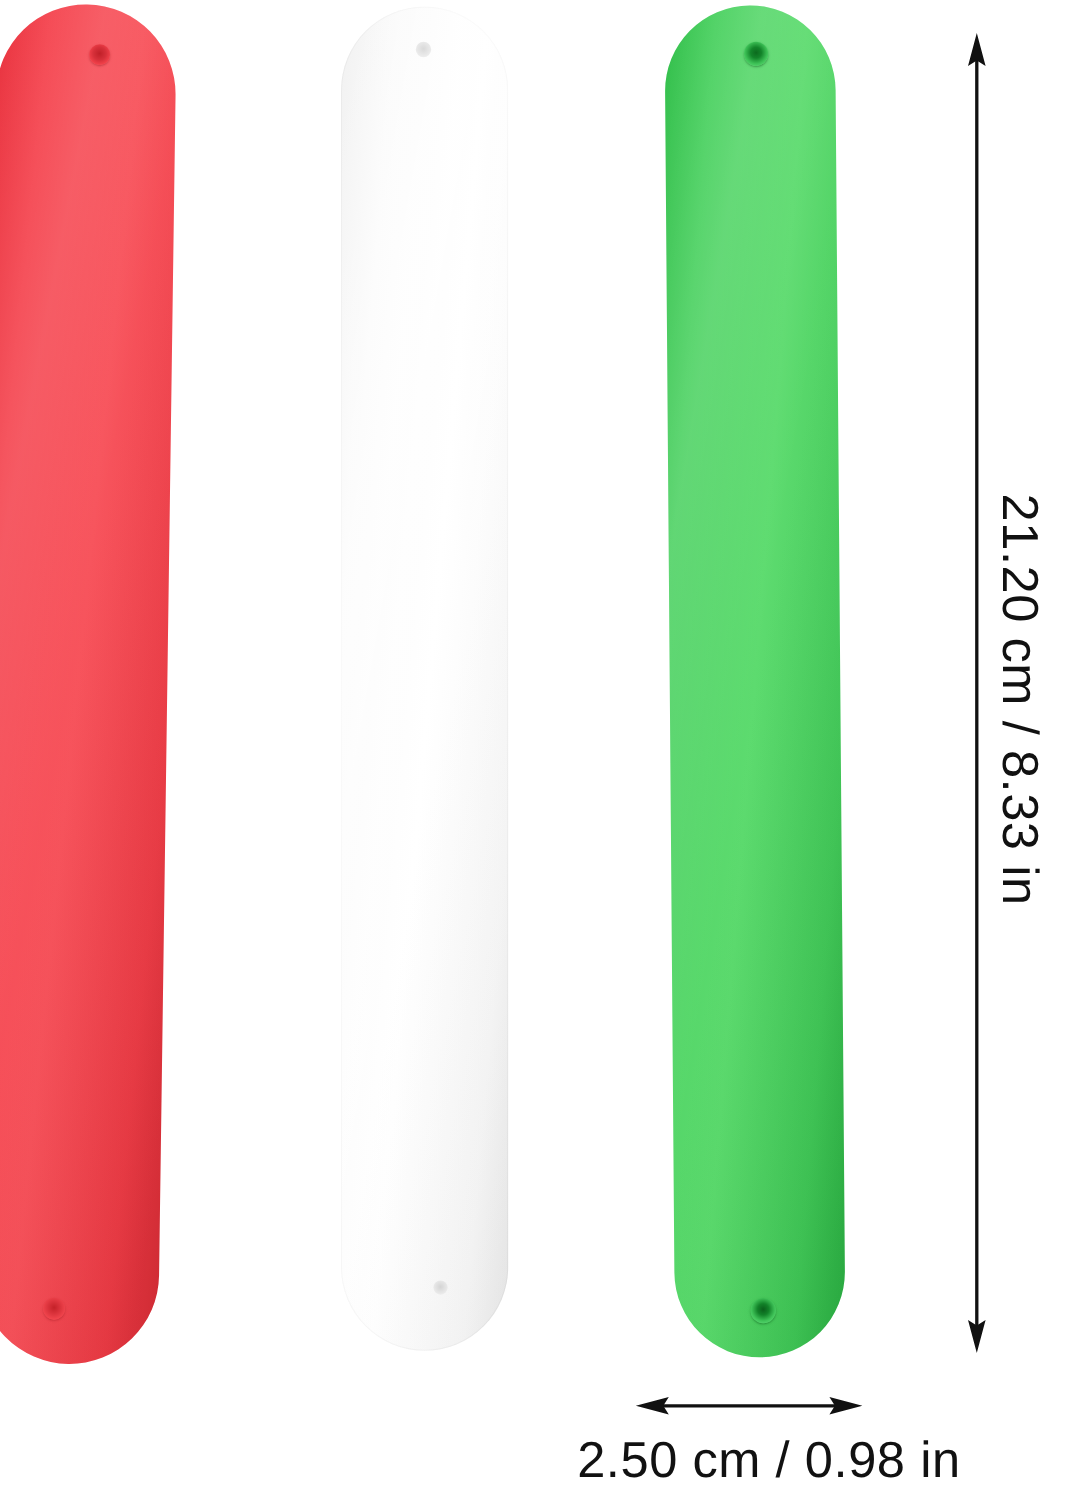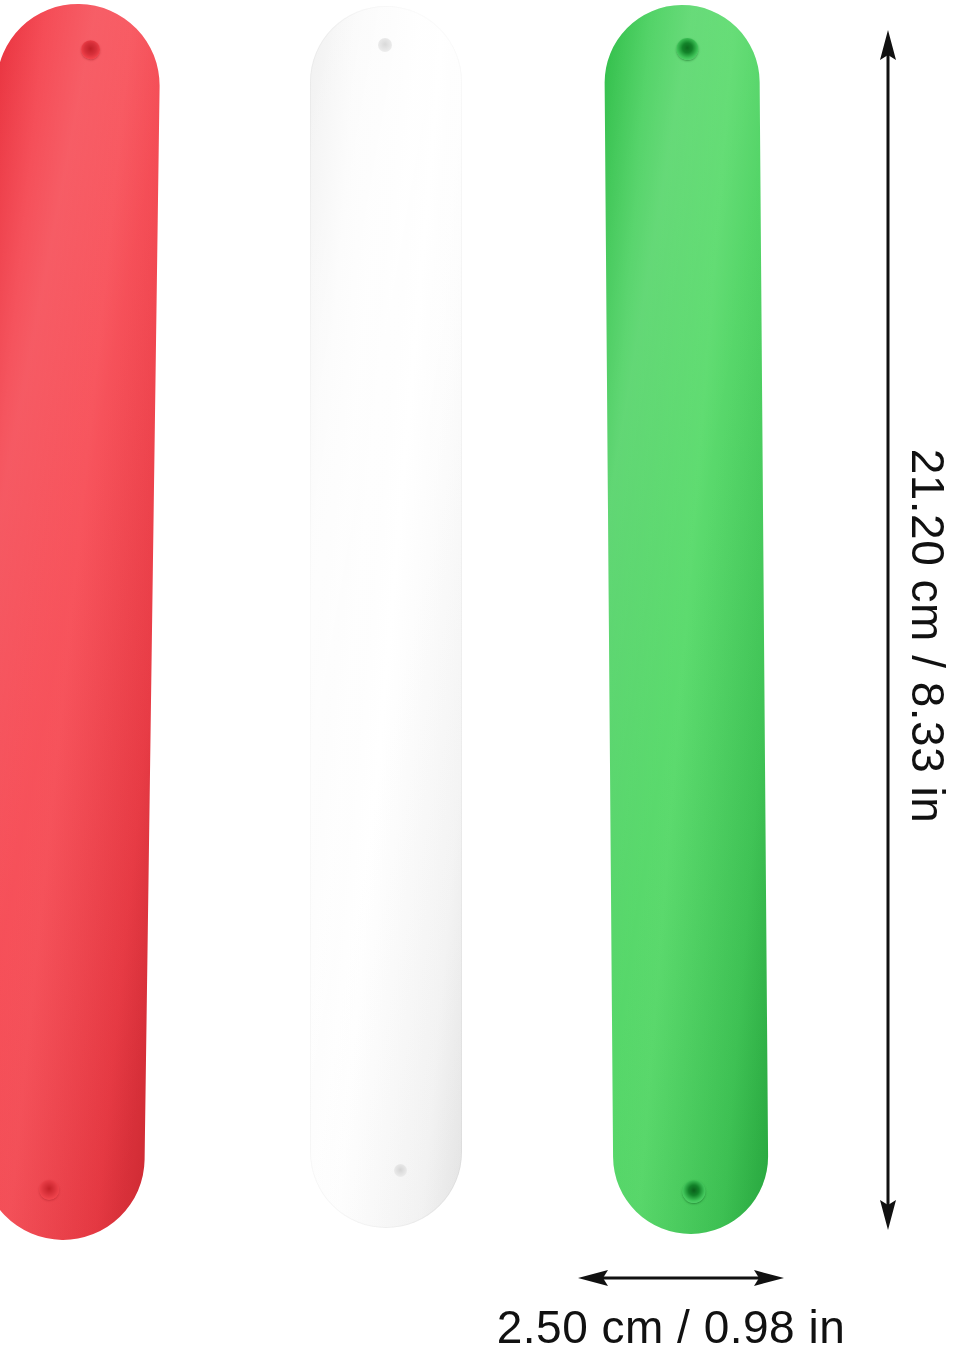--- a/index.html
+++ b/index.html
@@ -147,21 +147,21 @@
     display: flex;
     align-items: center;
     justify-content: center;
     font-size: 46px;
     color: #111111;
     white-space: nowrap;
     letter-spacing: 0.5px;
   }
   #dim-label-horizontal {
     position: absolute;
-    left: 456px;
+    left: 484px;
     top: 1300px;
     width: 430px;
     text-align: center;
     font-size: 46px;
     color: #111111;
     white-space: nowrap;
     letter-spacing: 0.5px;
   }
 </style>
 </head>

